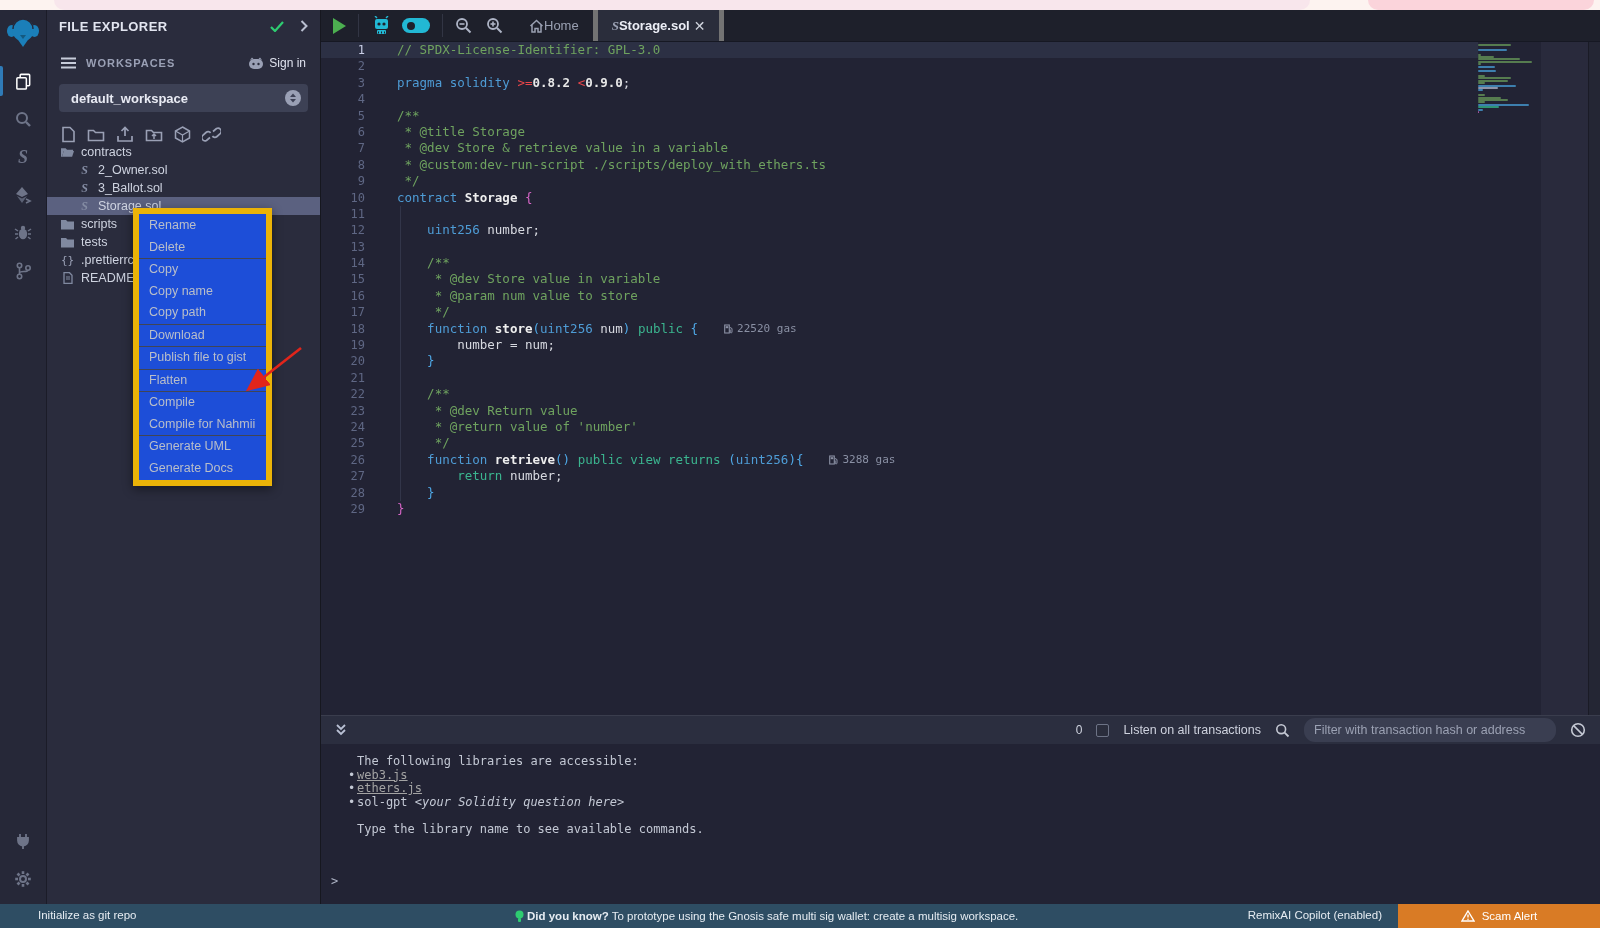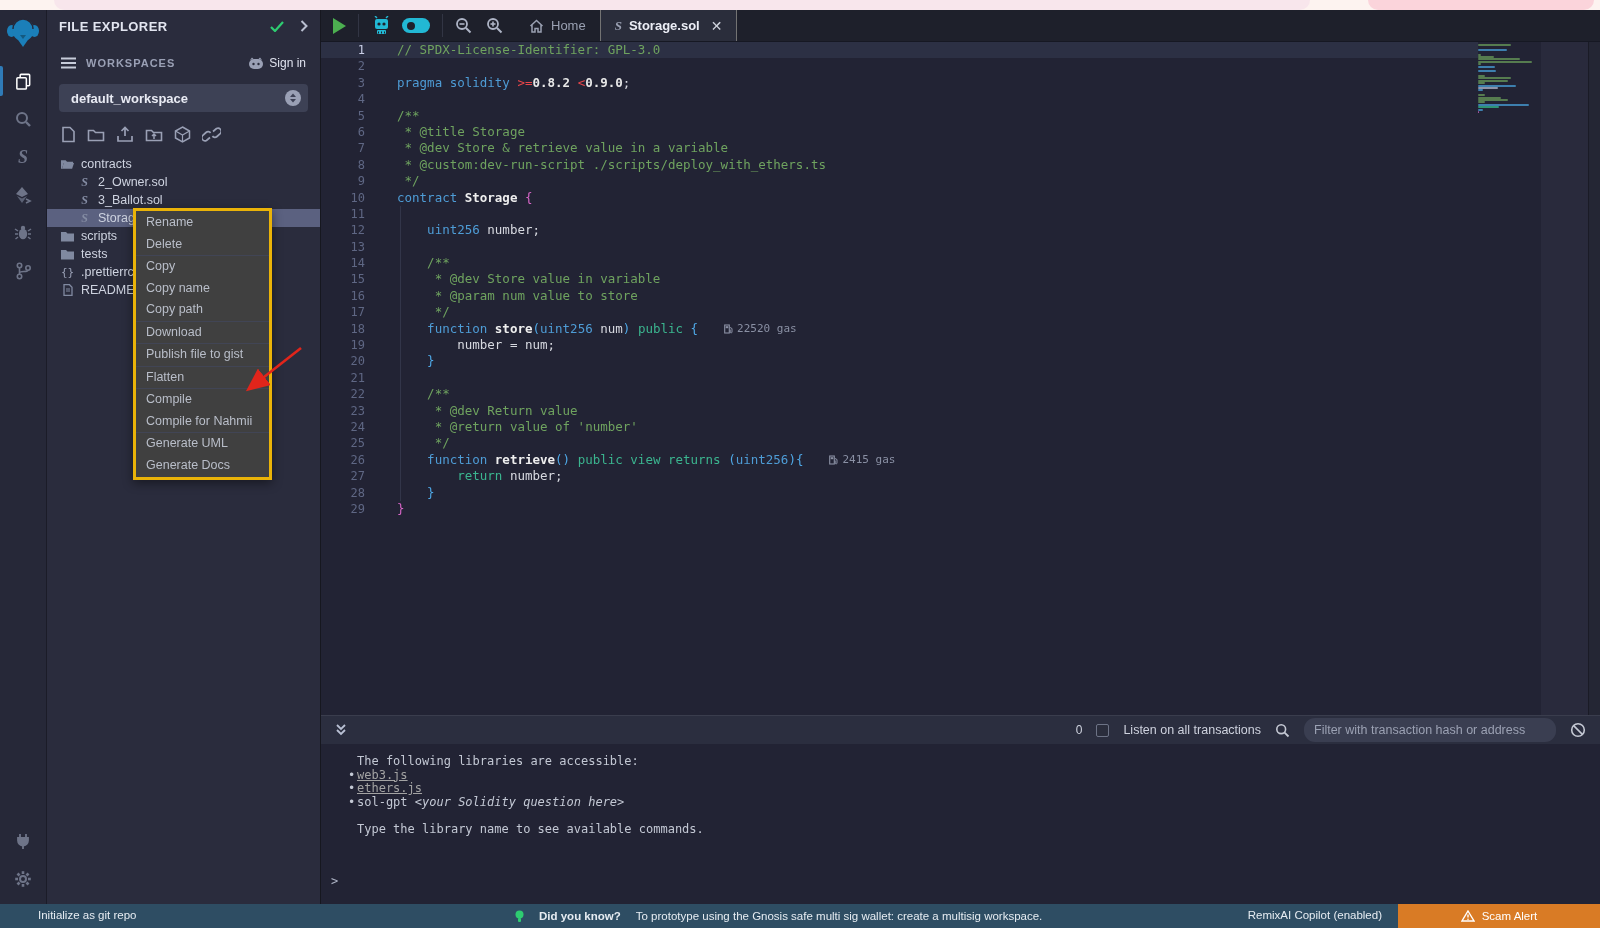--- a/index.html
+++ b/index.html
@@ -24,44 +24,44 @@
   
   #sidepanel{position:absolute;left:47px;top:10px;bottom:24px;width:273px;background:#2a2c3d;z-index:9}
   .sp-header{display:flex;align-items:center;height:32px;padding:0 12px}
   .sp-title{font-size:13px;font-weight:bold;color:#e2e5f0;letter-spacing:.4px;flex:1}
   .ws-row{display:flex;align-items:center;height:26px;padding:0 14px;margin-top:8px}
   .ws-label{font-size:11px;font-weight:bold;color:#9aa0b5;letter-spacing:1px;margin-left:10px;flex:1}
   .signin{display:flex;align-items:center;gap:5px;font-size:12px;color:#dfe2ee}
   .ws-select{position:relative;margin:8px 12px 0;height:28px;background:#3d4155;border-radius:4px;display:flex;align-items:center;padding:0 12px;font-size:13px;font-weight:bold;color:#e9ebf4}
   .ws-badge{position:absolute;right:7px;top:6px;width:16px;height:16px;border-radius:50%;background:#9aa0b5;display:flex;align-items:center;justify-content:center}
   .fe-icons{display:flex;align-items:center;gap:11px;margin:14px 0 0 14px;color:#9aa0b5}
-  #file-tree{margin-top:12px;font-size:12.5px;color:#ced3e0}
+  #file-tree{font-size:12.5px;color:#ced3e0}
   .trow{display:flex;align-items:center;height:18px;gap:7px;white-space:nowrap}
   .trow.sel{background:#5b6180}
   .tico{display:flex;align-items:center;color:#848ca3;width:13px;justify-content:center}
   .json-ic{font-size:11px;color:#9aa0b5;font-family:"DejaVu Sans Mono",monospace}
 
   
-  #context-menu{position:absolute;left:133px;top:208px;width:139px;background:#404040;border:3px solid #eab308;box-shadow:0 3px 10px rgba(0,0,0,.45);z-index:50;padding:1px 0}
+  #context-menu{position:absolute;left:133px;top:208px;width:139px;background:#1d4ed8;border:6px solid #eab308;box-shadow:0 3px 10px rgba(0,0,0,.45);z-index:50;padding:1px 0}
   .mitem{height:21.5px;line-height:21.5px;padding-left:10px;font-size:12.5px;color:#b9bec9;white-space:nowrap}
   .mdiv{height:1px;background:#414555;margin:0}
 
   
   #arrow-overlay{position:absolute;left:0;top:0;z-index:60;pointer-events:none}
 
   
   #main{position:absolute;left:320px;top:10px;bottom:24px;right:0;background:#222334;border-left:1px solid #16171f}
   
   #tabbar{position:absolute;left:0;top:0;right:0;height:32px;background:#1e202b;border-bottom:1px solid #161823;display:flex;align-items:stretch}
   .tb-sect{display:flex;align-items:center;padding:0 12px;gap:10px}
   .tb-div{width:1px;background:#32354422;background:#323544;margin:4px 0}
   .play-btn{width:0;height:0;border-top:8px solid transparent;border-bottom:8px solid transparent;border-left:13px solid #4caf50}
   .toggle{position:relative;width:28px;height:15px;border-radius:8px;background:#22b8d4}
   .toggle .knob{position:absolute;left:5px;top:3.5px;width:8px;height:8px;border-radius:50%;background:#1e202b}
-  .tab{display:flex;align-items:center;gap:7px;padding:0 14px;font-size:13px;color:#9aa0b2;border-right:1px solid #737373}
+  .tab{display:flex;align-items:center;padding:0 14px;font-size:13px;color:#9aa0b2;border-right:5px solid #737373}
   .tab:first-of-type{border-left:1px solid #2c2f3d}
   .tab.active{background:#2a2d3b;color:#eceef6;font-weight:bold}
   .tab .close{color:#cfd3dd;font-size:14px;margin-left:4px;font-weight:normal}
 
   
   #editor{position:absolute;left:0;top:32px;right:0;height:673px;overflow:hidden}
   .crow{display:flex;height:16.4px;width:1157px;font-family:"DejaVu Sans Mono",monospace}
   .crow.current{background:#2c3044}
   .gut{width:58px;text-align:right;padding-right:14px;font-size:12px;color:#5f6784;line-height:16.4px}
   .crow.current .gut{color:#c9cee6}
@@ -90,21 +90,21 @@
   #termout{position:absolute;left:0;top:734px;right:0;height:160px;background:#222334;padding:11px 0 0 36px;font-family:"DejaVu Sans Mono",monospace;font-size:12px;line-height:13.5px;color:#c3c8d4}
   .tline{white-space:pre}
   .tline .bullet{display:inline-block;width:9px;margin-left:-9px}
   .tline a{color:#a3a3a3;text-decoration:underline}
   .tline .it{font-style:italic}
   #prompt{position:absolute;left:10px;bottom:16px;color:#aeb4c6;font-family:"DejaVu Sans Mono",monospace;font-size:12px}
 
   
   #statusbar{position:absolute;left:0;bottom:0;width:1600px;height:24px;background:#2e4d63;z-index:20;font-size:11.5px;color:#e6ecf2}
   #sb-left{position:absolute;left:38px;top:5px}
-  #sb-tip{position:absolute;left:515px;top:0;height:24px;display:flex;align-items:center;gap:15px;white-space:nowrap}
+  #sb-tip{position:absolute;left:515px;top:0;height:24px;display:flex;align-items:center;gap:3px;white-space:nowrap}
   #sb-tip b{font-weight:bold}
   #sb-copilot{position:absolute;right:218px;top:5px;white-space:nowrap}
   #sb-scam{position:absolute;right:0;top:0;width:202px;height:24px;background:#d97b25;display:flex;align-items:center;justify-content:center;gap:7px;color:#fff;font-size:11.5px}
 </style>
 </head>
 <body>
 
 <div class="pink-strip">
   <div class="blob1"></div>
     <div class="blob2"></div>
@@ -548,21 +548,21 @@
       <div class="crow">
         <div class="gut">25</div>
         <div class="cod"><span class="tk-c">     */</span></div>
       </div>
       <div class="crow">
         <div class="gut">26</div>
         <div class="cod"><span class="tk-w">    </span><span class="tk-k">function </span><span class="tk-f">retrieve</span><span class="tk-p">()</span><span class="tk-w"> </span><span class="tk-t">public view returns</span><span class="tk-w"> </span><span class="tk-p">(</span><span class="tk-k">uint256</span><span class="tk-p">){</span><span class="gas"><svg width="9" height="10" viewBox="0 0 9 10">
               <rect x="0.7" y="1" width="4.6" height="8" fill="none" stroke="#8a90a4" stroke-width="1.1"></rect>
               <rect x="1.7" y="2.2" width="2.6" height="2" fill="#8a90a4"></rect>
               <path d="M6 3.5 l2 1 v3.5 a0.9 0.9 0 0 1 -1.8 0 V5.5" fill="none" stroke="#8a90a4" stroke-width="1"></path>
-            </svg><span>2415 gas</span></span></div>
+            </svg><span>3288 gas</span></span></div>
       </div>
       <div class="crow">
         <div class="gut">27</div>
         <div class="cod"><span class="tk-w">        </span><span class="tk-t">return</span><span class="tk-w"> number;</span></div>
       </div>
       <div class="crow">
         <div class="gut">28</div>
         <div class="cod"><span class="tk-w">    </span><span class="tk-p">}</span></div>
       </div>
       <div class="crow">

